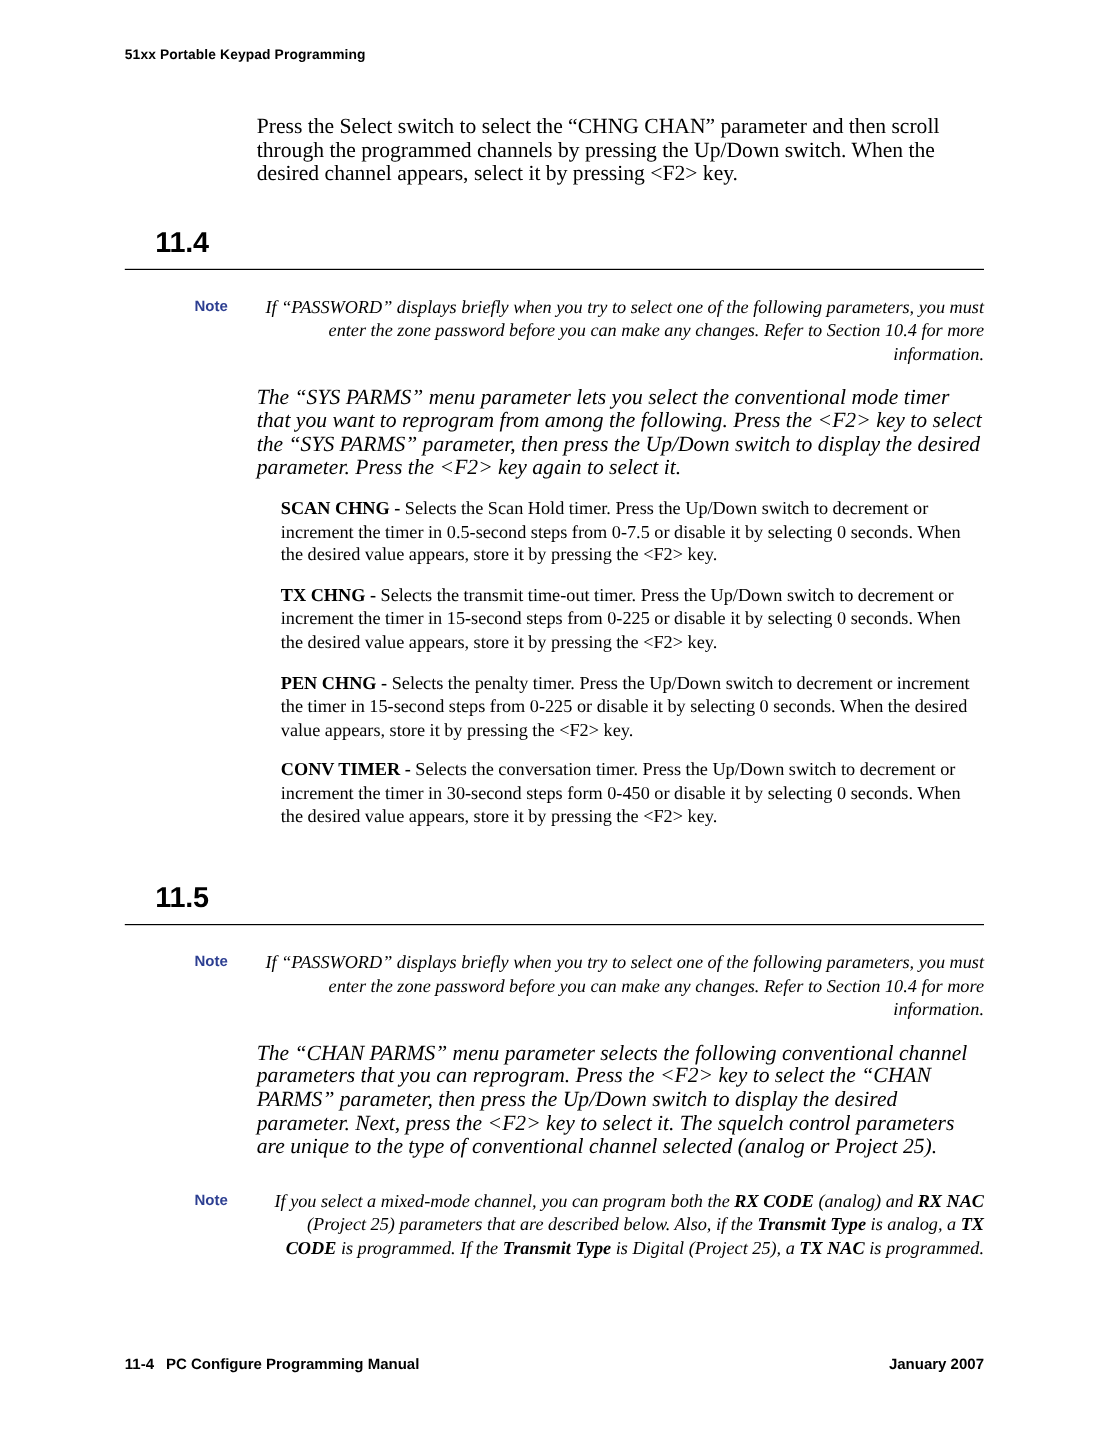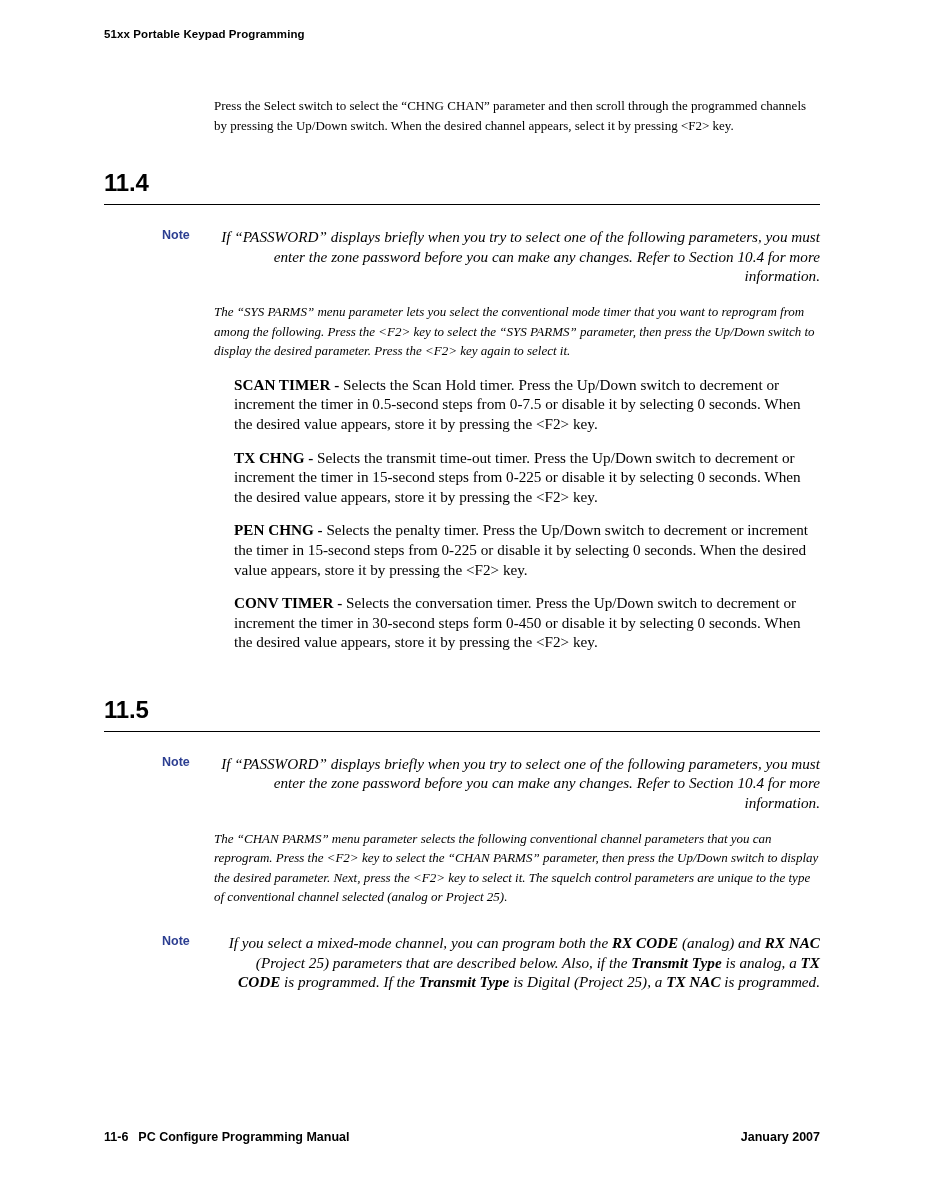--- a/index.html
+++ b/index.html
@@ -18,40 +18,40 @@
   .page {
     position: absolute;
     inset: 0;
     padding: 0;
   }
 
   
   .running-head {
     position: absolute;
     left: 104px;
-    top: 28px;
+    top: 40px;
     font-family: "Liberation Sans", sans-serif;
     font-weight: bold;
     font-size: 11.5px;
     letter-spacing: 0.1px;
     color: #000;
   }
 
   
   .content {
     position: absolute;
     left: 104px;
     top: 96px;
     width: 716px;
   }
 
   .body-para {
     margin: 0 0 0 110px;
     width: 606px;
-    font-size: 13px;
+    font-size: 18px;
     line-height: 19.6px;
     text-align: left;
   }
 
   
   .section {
     margin-top: 34px;
     margin-bottom: 10px;
   }
   .section-head {
@@ -59,20 +59,21 @@
     align-items: baseline;
     font-family: "Liberation Sans", sans-serif;
     font-weight: bold;
     font-size: 24px;
     letter-spacing: -0.2px;
     color: #000;
   }
   .section-num {
     width: 70px;
     flex: 0 0 70px;
+    text-align: right;
   }
   .section-rule {
     margin-top: 7px;
     border-bottom: 1.4px solid #000;
     width: 716px;
   }
 
   
   .note-block {
     position: relative;
@@ -146,21 +147,21 @@
     </div>
 
     <div class="note-block">
       <div class="note-label">Note</div>
       <div class="note-text">If “PASSWORD” displays briefly when you try to select one of the following parameters, you must enter the zone password before you can make any changes. Refer to Section 10.4 for more information.</div>
     </div>
 
     <p class="body-para para-gap">The “SYS PARMS” menu parameter lets you select the conventional mode timer that you want to reprogram from among the following. Press the &lt;F2&gt; key to select the “SYS PARMS” parameter, then press the Up/Down switch to display the desired parameter. Press the &lt;F2&gt; key again to select it.</p>
 
     <div class="def-item">
-      <span class="def-term">SCAN TIMER -</span>
+      <span class="def-term">SCAN CHNG -</span>
       <span>Selects the Scan Hold timer. Press the Up/Down switch to decrement or increment the timer in 0.5-second steps from 0-7.5 or disable it by selecting 0 seconds. When the desired value appears, store it by pressing the &lt;F2&gt; key.</span>
     </div>
 
     <div class="def-item">
       <span class="def-term">TX CHNG -</span>
       <span>Selects the transmit time-out timer. Press the Up/Down switch to decrement or increment the timer in 15-second steps from 0-225 or disable it by selecting 0 seconds. When the desired value appears, store it by pressing the &lt;F2&gt; key.</span>
     </div>
 
     <div class="def-item">
       <span class="def-term">PEN CHNG -</span>
@@ -188,19 +189,19 @@
 
     <div class="note-block" style="margin-top:26px;">
       <div class="note-label">Note</div>
       <div class="note-text"><span>If you select a mixed-mode channel, you can program both the </span><b>RX CODE</b><span> (analog) and </span><b>RX NAC</b><span> (Project 25) parameters that are described below. Also, if the </span><b>Transmit Type</b><span> is analog, a </span><b>TX CODE</b><span> is programmed. If the </span><b>Transmit Type</b><span> is Digital (Project 25), a </span><b>TX NAC</b><span> is programmed.</span></div>
     </div>
 
   </div>
 
   <div class="footer">
     <div class="footer-left">
-      <span class="footer-pagenum">11-6</span>
+      <span class="footer-pagenum">11-4</span>
       <span>PC Configure Programming Manual</span>
     </div>
     <div>January 2007</div>
   </div>
 
 </div>
 
 </body></html>

